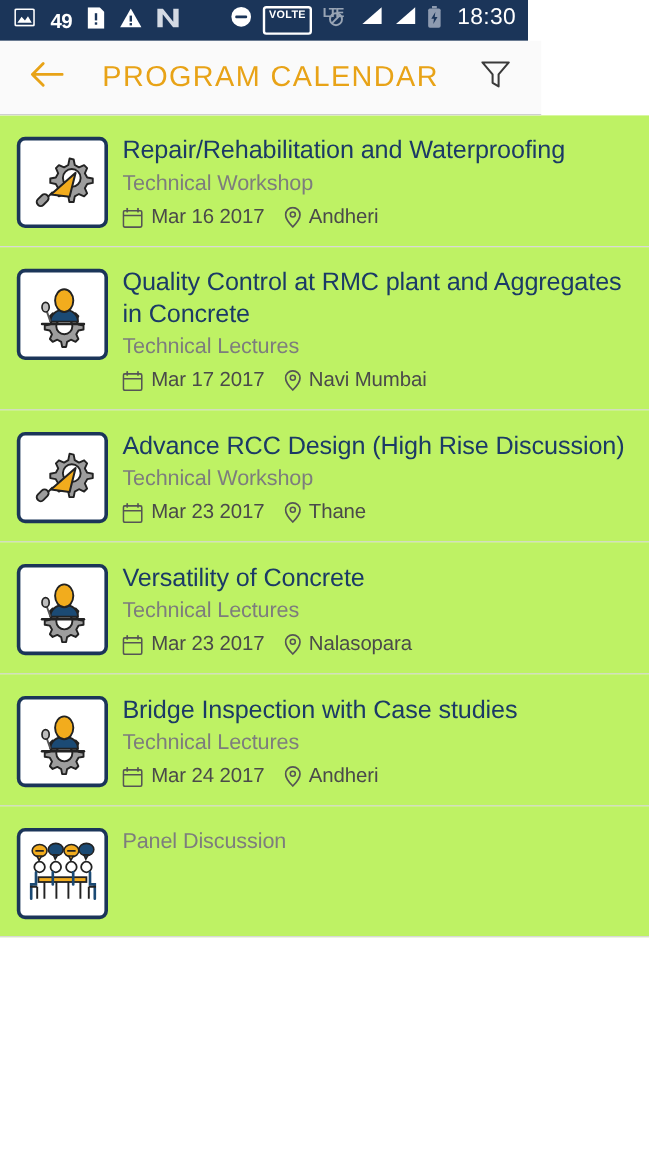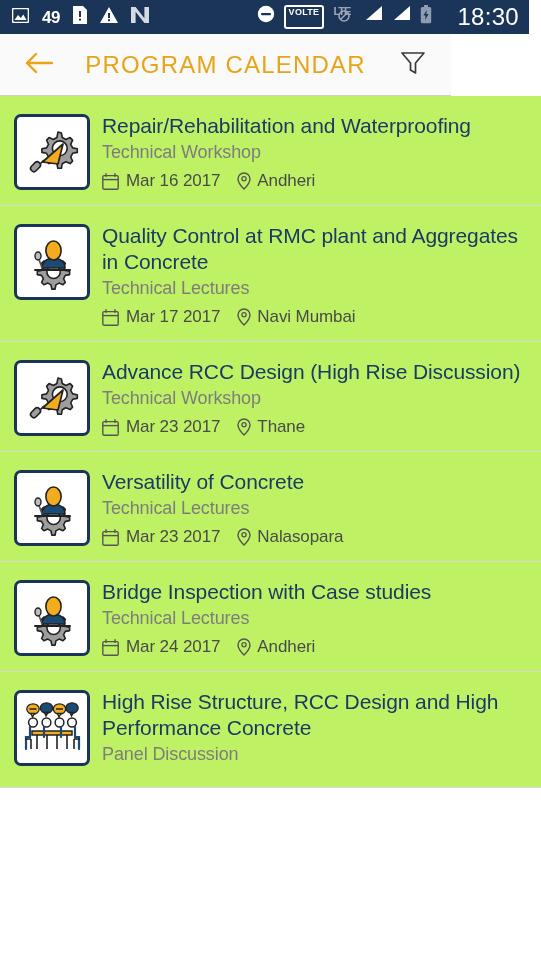--- a/index.html
+++ b/index.html
@@ -5,38 +5,38 @@
   * { margin:0; padding:0; box-sizing:border-box; }
   html,body { width:541px; height:962px; }
   body {
     font-family:"Liberation Sans", sans-serif;
     background:#ffffff;
     overflow:hidden;
   }
 
   
   .statusbar{
-    height:34px; width:529px;
+    height:34px; width:440px;
     background:#1b3559;
     display:flex; align-items:center;
     padding:0 10px 0 12px;
     color:#ffffff;
   }
   .sb-left{ display:flex; align-items:center; gap:13px; }
   .sb-right{ display:flex; gap:9px; margin-left:auto; }
   .sb-ico{ display:block; }
   .sb-num{ font-size:17px; font-weight:bold; letter-spacing:-0.5px; line-height:1;}
   .volte-badge{
     border:2px solid #fff; border-radius:3px;
     font-size:9px; font-weight:bold; letter-spacing:0.3px;
     padding:1px 3px; line-height:1;
   }
   .lte-off{ position:relative; width:22px; height:18px; opacity:.55; }
   .lte-off span{ position:absolute; top:0; left:0; font-size:11px; font-weight:bold; letter-spacing:-1px;}
-  .sb-time{ font-size:24px; letter-spacing:0.3px; margin-left:16px; line-height:1;}
+  .sb-time{ font-size:19px; letter-spacing:0.3px; margin-left:4px; line-height:1;}
 
   
   .appbar{
     height:62px; width:451px;
     background:#fafafa;
     display:flex; align-items:center;
     padding:0 16px;
     border-bottom:1px solid #cfcfcf;
     position:relative;
   }
@@ -427,18 +427,17 @@
           <g stroke="#222" stroke-width="1.6" fill="none">
             <path d="M3 40 H9"></path>
               <path d="M52 40 H58"></path>
             <line x1="9" y1="40" x2="9" y2="50"></line>
               <line x1="52" y1="40" x2="52" y2="50"></line>
           </g>
         </svg>
       </span>
     </div>
     <div class="row-body">
-      <div class="row-title">High Rise Structure, RCC Design and High Performance Concrete</div>
       <div class="row-sub">Panel Discussion</div>
     </div>
   </div>
 
 </div>
 
 </body></html>

